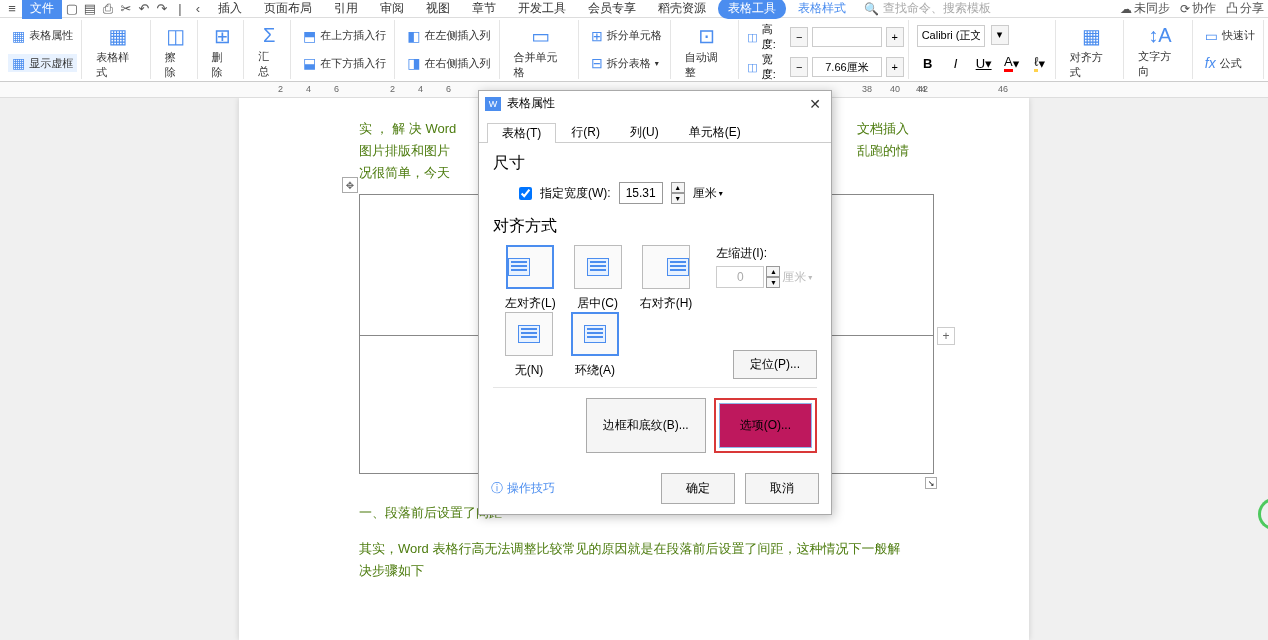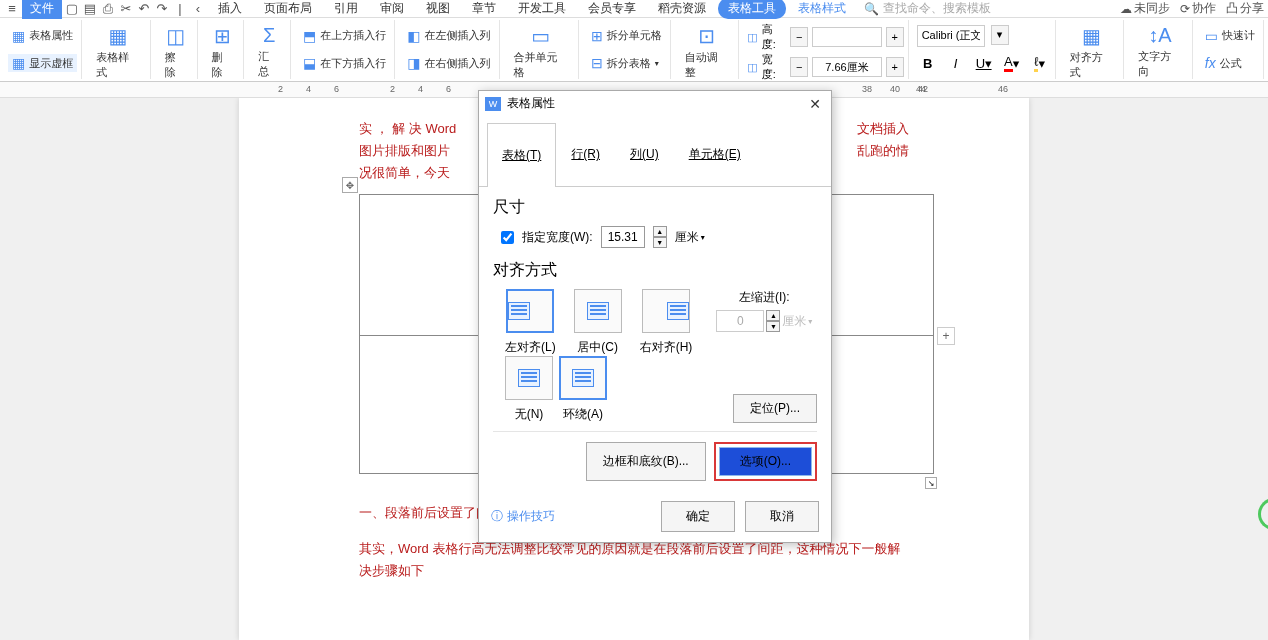--- a/index.html
+++ b/index.html
@@ -29,55 +29,55 @@
 .font-select { width: 68px; height: 22px; border: 1px solid #ccc; font-size: 11px; padding: 1px 4px; }
 .fmt-btn { width: 22px; height: 22px; display: inline-flex; align-items: center; justify-content: center; cursor: pointer; font-size: 13px; }
 
 
 .ruler { height: 16px; background: #fafafa; border-bottom: 1px solid #ddd; position: relative; font-size: 9px; color: #666; }
 .ruler-mark { position: absolute; top: 2px; }
 
 
 .doc-area { position: absolute; top: 98px; left: 0; right: 0; bottom: 0; background: #f0f0f0; display: flex; justify-content: center; overflow: hidden; }
 .page { background: #fff; width: 790px; margin-top: 0; padding: 20px 120px 40px; position: relative; box-shadow: 0 0 6px rgba(0,0,0,.15); }
-.doc-text { font-size: 13px; line-height: 22px; color: #b91c1c; }
+.doc-text { font-size: 13px; line-height: 22px; color: #4d7c0f; }
 .doc-table { width: 575px; height: 280px; margin-top: 10px; border: 1px solid #888; position: relative; }
 .doc-table-row2 { border-top: 1px solid #888; position: absolute; top: 140px; left: 0; right: 0; }
 .move-handle { position: absolute; left: -18px; top: -18px; width: 16px; height: 16px; border: 1px solid #aaa; background: #fff; display: flex; align-items: center; justify-content: center; font-size: 10px; color: #666; }
 .add-handle { position: absolute; right: -22px; top: 132px; width: 18px; height: 18px; border: 1px solid #ccc; background: #fff; display: flex; align-items: center; justify-content: center; font-size: 12px; color: #666; }
 .resize-handle { position: absolute; right: -4px; bottom: -16px; width: 12px; height: 12px; border: 1px solid #aaa; background: #fff; font-size: 8px; display: flex; align-items: center; justify-content: center; }
 .green-arc { position: absolute; right: -6px; top: 400px; width: 16px; height: 32px; border: 3px solid #4ec95e; border-right: none; border-radius: 16px 0 0 16px; }
 
 
 .dialog { position: absolute; left: 478px; top: 90px; width: 354px; background: #fff; border: 1px solid #aaa; box-shadow: 2px 2px 10px rgba(0,0,0,.25); z-index: 100; }
 .dialog-title { display: flex; align-items: center; padding: 4px 6px; font-size: 12px; }
 .dialog-title .ico { width: 16px; height: 14px; background: #4b8def; margin-right: 6px; display: inline-flex; align-items: center; justify-content: center; color: #fff; font-size: 9px; }
 .dialog-close { margin-left: auto; cursor: pointer; font-size: 14px; color: #333; padding: 0 4px; }
 .tabs { display: flex; border-bottom: 1px solid #ccc; padding: 0 8px; margin-top: 6px; }
-.tab { padding: 23px 14px; font-size: 12px; cursor: pointer; border: 1px solid transparent; border-bottom: none; text-decoration: underline; }
+.tab { padding: 1px 14px; font-size: 12px; cursor: pointer; border: 1px solid transparent; border-bottom: none; }
 .tab.active { border-color: #ccc; background: #fff; position: relative; top: 1px; }
 .dlg-body { padding: 10px 14px; }
 .section-label { font-size: 16px; margin-bottom: 8px; }
-.size-row { display: flex; align-items: center; gap: 8px; margin-left: 8px; margin-bottom: 12px; }
+.size-row { display: flex; align-items: center; gap: 8px; margin-left: 26px; margin-bottom: 12px; }
 .chk { width: 13px; height: 13px; }
 .num-input { width: 44px; height: 22px; border: 1px solid #999; text-align: center; font-size: 12px; }
 .spin-box { display: flex; flex-direction: column; }
 .spin-box .sb { width: 14px; height: 11px; border: 1px solid #999; font-size: 7px; background: #f5f5f5; display: flex; align-items: center; justify-content: center; cursor: pointer; }
 .unit-drop { font-size: 12px; cursor: pointer; display: flex; align-items: center; gap: 2px; }
 .align-row { display: flex; gap: 18px; margin-left: 12px; align-items: flex-start; }
 .align-opt { display: flex; flex-direction: column; align-items: center; gap: 6px; font-size: 12px; cursor: pointer; }
 .align-icon { width: 48px; height: 44px; border: 1px solid #bbb; background: #fafafa; display: flex; align-items: center; justify-content: center; }
 .align-icon.sel { border: 2px solid #4b8def; }
 .align-icon .mini { width: 22px; height: 18px; border: 1px solid #4b8def; background: #e8f2ff; position: relative; }
 .align-icon .mini::before { content: ""; position: absolute; left: 2px; top: 2px; right: 2px; height: 2px; background: #4b8def; box-shadow: 0 4px 0 #4b8def, 0 8px 0 #4b8def; }
-.indent-col { display: flex; flex-direction: column; gap: 4px; font-size: 12px; margin-left: 6px; align-items: center; }
+.indent-col { display: flex; flex-direction: column; gap: 4px; font-size: 12px; margin-left: 6px; }
 .indent-row { display: flex; align-items: center; gap: 2px; }
 .indent-input { width: 48px; height: 22px; border: 1px solid #ccc; text-align: center; color: #aaa; font-size: 12px; }
 .unit-disabled { color: #bbb; font-size: 12px; }
-.wrap-row { display: flex; gap: 6px; margin-left: 12px; align-items: flex-end; }
+.wrap-row { display: flex; gap: 18px; margin-left: 12px; align-items: flex-end; }
 .btn { padding: 5px 16px; font-size: 12px; border: 1px solid #aaa; background: #f5f5f5; cursor: pointer; }
 .btn-row-right { display: flex; justify-content: flex-end; gap: 8px; margin-top: 10px; }
 .options-highlight { border: 2px solid #d93838; padding: 3px; display: inline-block; }
 .dialog-footer { display: flex; align-items: center; padding: 10px 12px; gap: 10px; }
 .tips-link { color: #4b8def; font-size: 12px; cursor: pointer; display: flex; align-items: center; gap: 4px; }
 .footer-btns { margin-left: auto; display: flex; gap: 10px; }
 .footer-btns .btn { padding: 6px 24px; }
 
 hr.sep { border: none; border-top: 1px solid #e5e5e5; margin: 8px 0; }
 </style>
@@ -377,21 +377,21 @@
       </div>
       <div style="margin-left:auto; align-self:flex-end">
         <button class="btn">定位(P)...</button>
       </div>
     </div>
 
     <hr class="sep">
     <div class="btn-row-right">
       <button class="btn">边框和底纹(B)...</button>
       <span class="options-highlight">
-        <button class="btn" style="background:#1d4ed8; border-color:#8fb8ea; padding:5px 20px">选项(O)...</button>
+        <button class="btn" style="background:#be185d; border-color:#8fb8ea; padding:13px 20px">选项(O)...</button>
       </span>
     </div>
   </div>
   <div class="dialog-footer">
     <span class="tips-link">
       <span>ⓘ</span>
       <span>操作技巧</span>
     </span>
     <div class="footer-btns">
       <button class="btn">确定</button>

